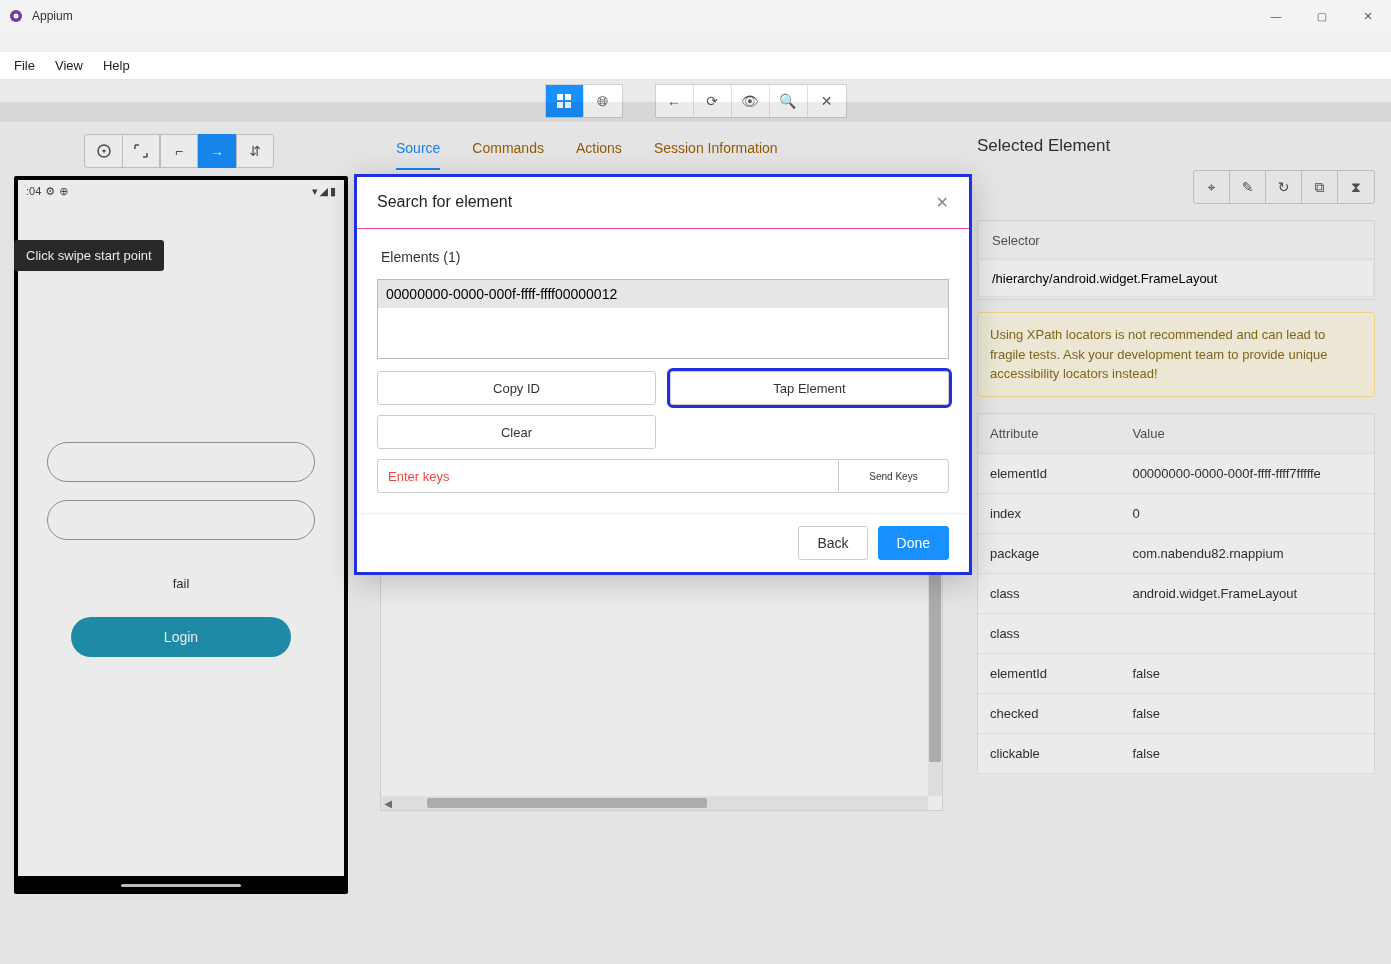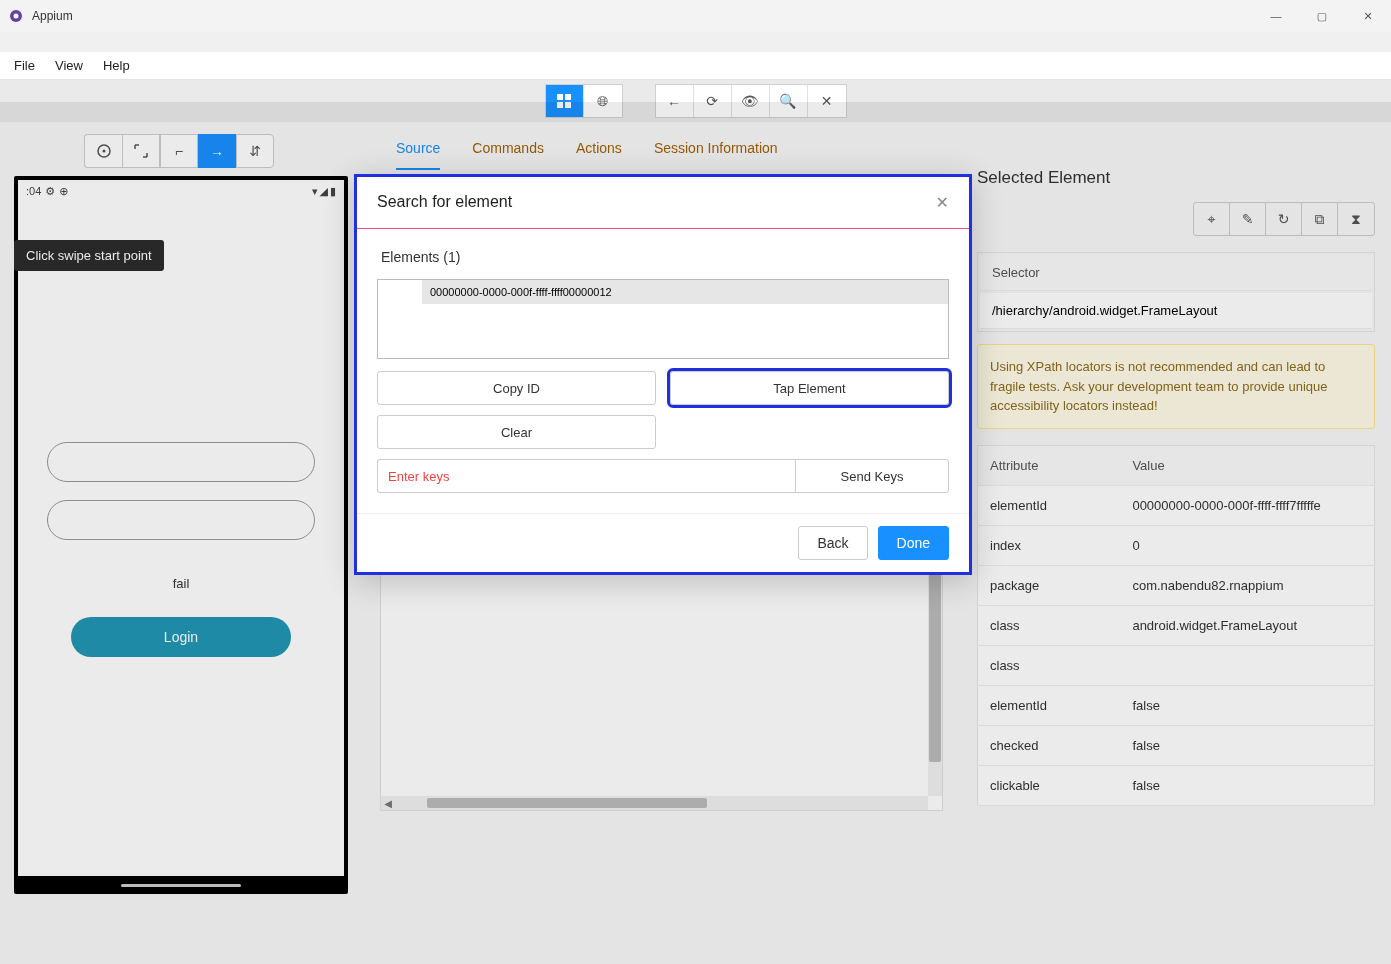--- a/index.html
+++ b/index.html
@@ -65,21 +65,21 @@
   .tree-caret { color: #777; padding-right: 6px; font-style: normal;}
   .tree-scroll-v { position: absolute; right: 0; top: 0; bottom: 14px; width: 14px; background: #f0f0f0;}
   .tree-scroll-thumb-v { position: absolute; right: 1px; top: 190px; width: 12px; height: 200px; background: #bbb; border-radius: 2px;}
   .tree-scroll-h { position: absolute; left: 0; right: 14px; bottom: 0; height: 14px; background: #f0f0f0; display: flex; align-items: center;}
   .tree-scroll-arrow { width: 14px; text-align: center; color: #777; font-size: 10px;}
   .tree-scroll-thumb-h { margin-left: 32px; width: 280px; height: 10px; background: #bbb; border-radius: 2px;}
 
   
   .right-panel { width: 430px; padding: 14px 16px; }
   .right-header { display: flex; justify-content: space-between; align-items: center; margin-bottom: 14px;}
-  .right-title { font-size: 17px; color: #333; margin-top: 32px; }
+  .right-title { font-size: 17px; color: #333; }
   .right-icons { display: flex; border: 1px solid #ccc; border-radius: 3px; }
   .ri-btn { width: 36px; height: 32px; display: flex; align-items: center; justify-content: center; border-right: 1px solid #ccc; font-size: 14px; color: #555;}
   .ri-btn:last-child { border-right: none; }
 
   .selector-table { width: 100%; border: 1px solid #e5e5e5; margin-bottom: 12px; font-size: 13px;}
   .selector-table th, .selector-table td { text-align: left; padding: 10px 12px; border-bottom: 1px solid #eee; background: #fff;}
   .selector-table th { background: #fafafa; color: #555; font-weight: 500; }
 
   .warning-box { background: #fffbe6; border: 1px solid #ffe58f; padding: 12px; font-size: 13px; color: #8c6d1f; border-radius: 3px; margin-bottom: 16px; line-height: 1.5;}
 
@@ -88,30 +88,30 @@
   .attr-table td { padding: 12px; border-bottom: 1px solid #eee; background: #fff; color: #333;}
 
   
   .overlay { position: absolute; top: 102px; left: 0; right: 0; bottom: 0; background: rgba(0,0,0,0.08); z-index: 200;}
   .modal { position: absolute; top: 174px; left: 354px; width: 618px; background: #fff; border: 3px solid #2030e0; z-index: 300; box-shadow: 0 6px 30px rgba(0,0,0,0.2);}
   .modal-header { padding: 16px 20px; display: flex; justify-content: space-between; border-bottom: 1px solid #ec4899;}
   .modal-title { font-size: 16px; color: #222; }
   .modal-close { color: #888; font-size: 16px;}
   .modal-body { padding: 20px;}
   .elements-label { font-size: 14px; color: #333; margin-bottom: 14px; margin-left: 4px;}
-  .elements-list { border: 1px solid #bbb; height: 80px; overflow-y: scroll; font-size: 11px; padding-left: 44px;}
+  .elements-list { border: 1px solid #bbb; height: 80px; overflow-y: scroll; font-size: 14px;}
   .elements-list-item { background: #e6e6e6; padding: 6px 8px; }
   .modal-actions-row { display: flex; gap: 14px; margin-top: 12px;}
   .modal-btn { flex: 1; height: 34px; border: 1px solid #ccc; background: #fff; border-radius: 3px; display: flex; align-items: center; justify-content: center; font-size: 13px; color: #333;}
   .modal-btn.highlight { outline: 3px solid #2030e0; }
   .modal-clear-row { margin-top: 10px;}
   .modal-clear-btn { width: calc(50% - 7px); height: 34px; border: 1px solid #ccc; background: #fff; border-radius: 3px; display: flex; align-items: center; justify-content: center; font-size: 13px; color: #333;}
   .modal-keys-row { display: flex; margin-top: 10px;}
   .modal-keys-input { flex: 1; height: 34px; border: 1px solid #ccc; border-right: none; padding: 0 10px; font-size: 13px; color: #ef4444; display: flex; align-items: center; border-radius: 3px 0 0 3px;}
-  .modal-sendkeys-btn { width: 154px; height: 34px; border: 1px solid #ccc; border-radius: 0 3px 3px 0; display: flex; align-items: center; justify-content: center; font-size: 13px; color: #333;}
+  .modal-sendkeys-btn { width: 111px; height: 34px; border: 1px solid #ccc; border-radius: 0 3px 3px 0; display: flex; align-items: center; justify-content: center; font-size: 10px; color: #333;}
   .modal-footer { border-top: 1px solid #eee; padding: 12px 20px; display: flex; justify-content: flex-end; gap: 10px;}
   .modal-footer-btn { height: 34px; padding: 0 18px; border: 1px solid #ccc; background: #fff; border-radius: 3px; display: flex; align-items: center; justify-content: center; font-size: 14px; color: #333;}
   .modal-footer-btn.primary { background: #1890ff; color: #fff; border-color: #1890ff;}
 </style>
 </head>
 <body>
 
 <div class="titlebar">
   <svg class="titlebar-icon" viewBox="0 0 16 16">
       <circle cx="8" cy="8" r="6" fill="#6b3fa0"></circle>

